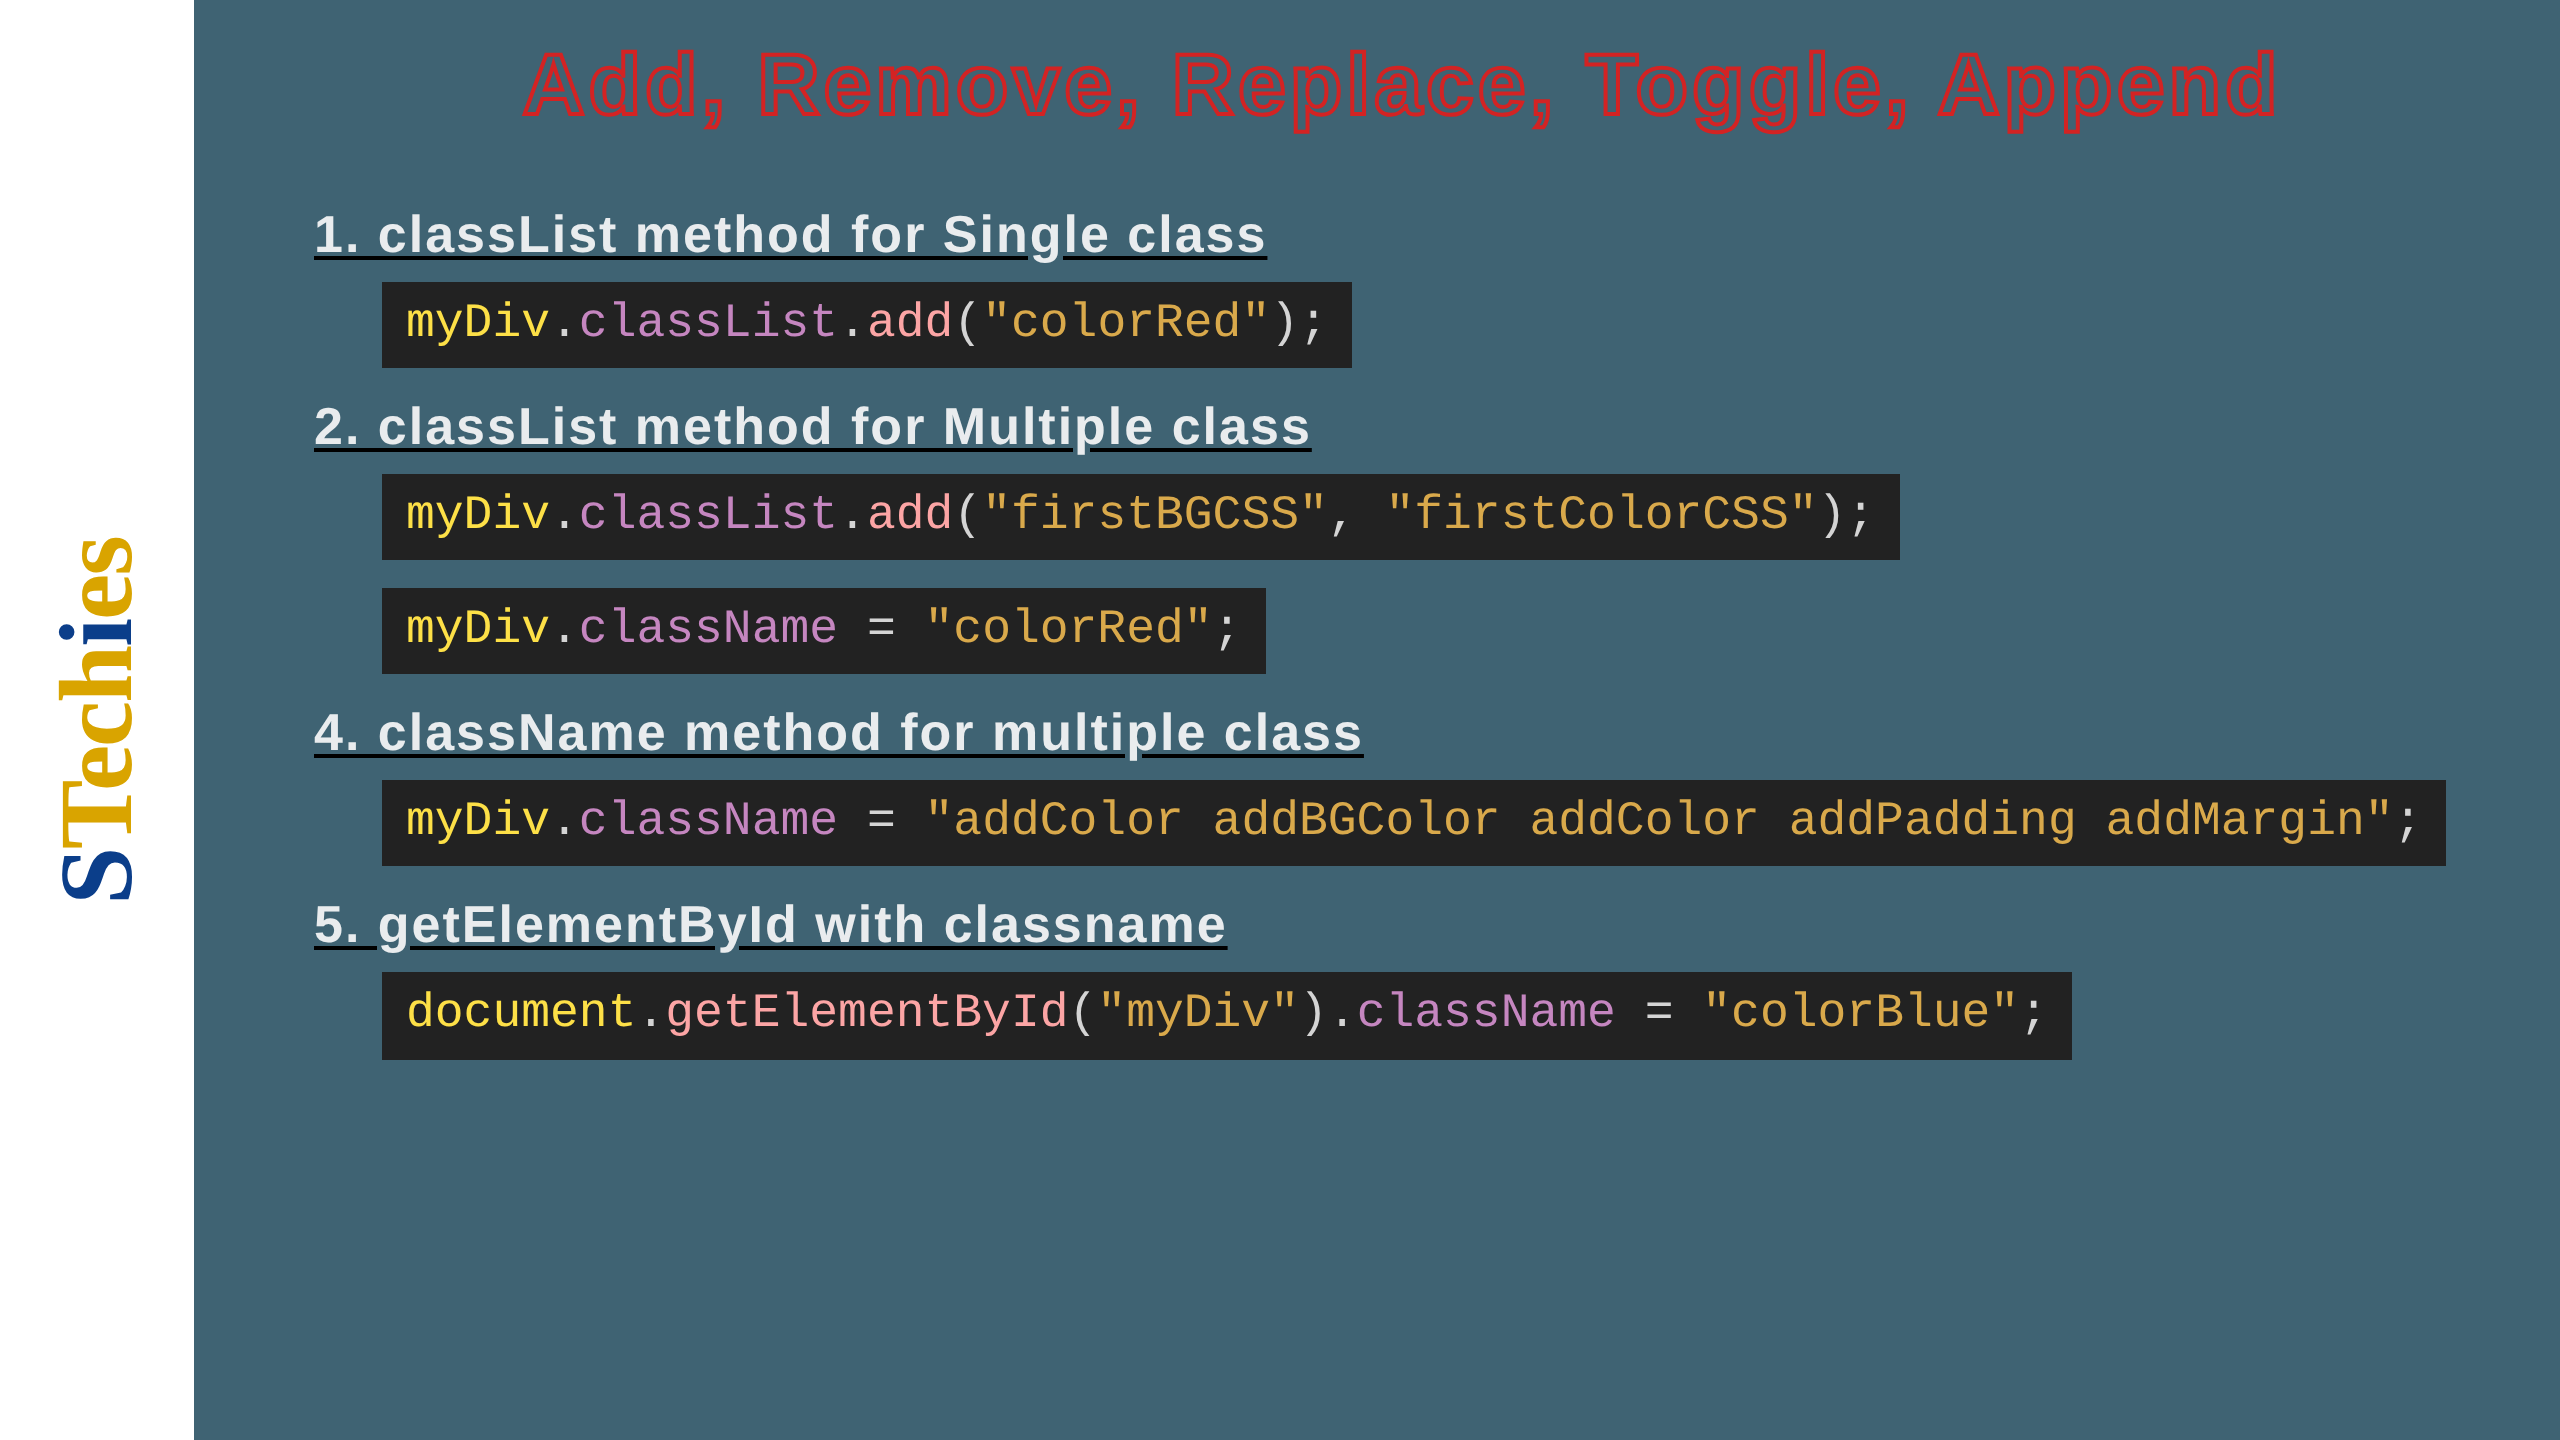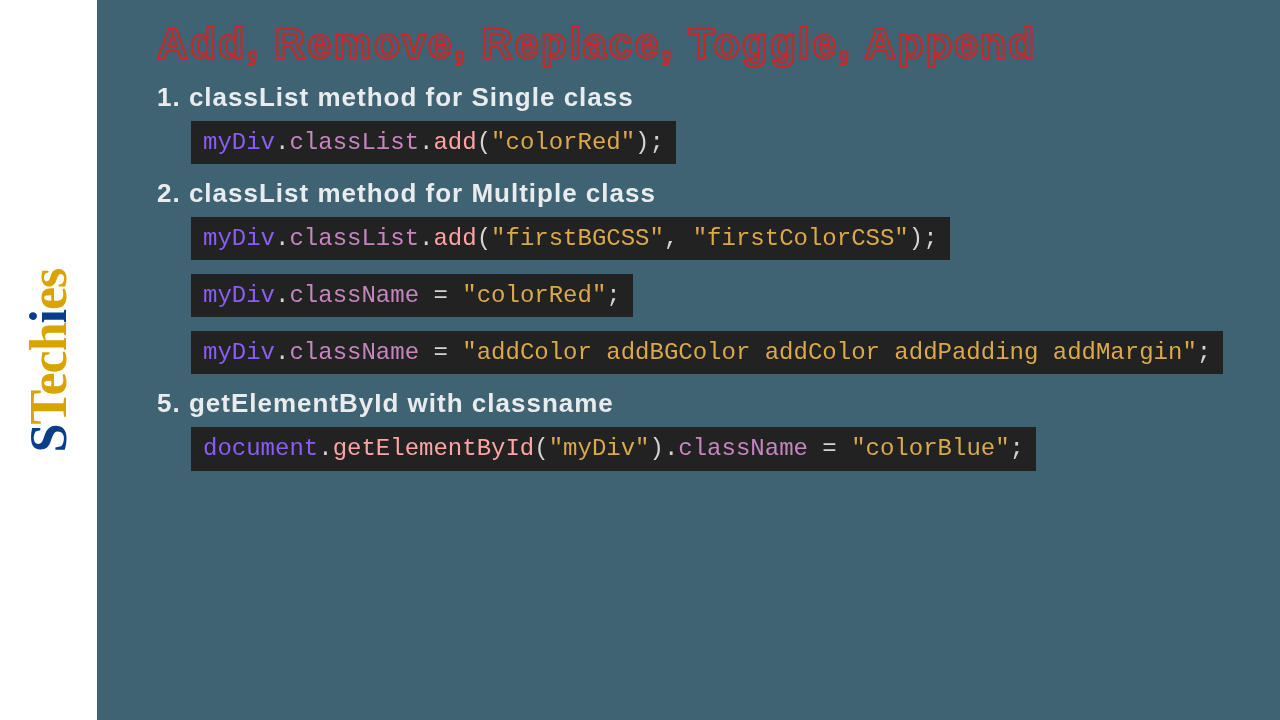--- a/index.html
+++ b/index.html
@@ -35,53 +35,55 @@
   .logo .i  { color: #0b3e8a; }
   .logo .e2 { color: #d9a400; }
   .logo .s2 { color: #d9a400; }
   .main {
     width: 1183px;
     height: 720px;
     background: #3f6373;
     padding: 18px 35px 20px 60px;
   }
   .title {
-    margin-bottom: 12px;
+    text-align: center;
+    margin-bottom: 32px;
   }
   .title .line {
     font-size: 43px;
     font-weight: bold;
     color: #3f6373;
     -webkit-text-stroke: 2px #d32323;
     letter-spacing: 2px;
     line-height: 1.2;
     font-family: Arial, sans-serif;
   }
   .item {
     margin-bottom: 14px;
+    text-decoration: underline;
   }
   .item-head {
     color: #e9ecee;
     font-size: 26px;
     font-weight: bold;
     letter-spacing: 1px;
     margin-bottom: 8px;
     font-family: Arial, sans-serif;
   }
   .code {
     display: inline-block;
     background: #222222;
     padding: 6px 12px;
     margin-left: 34px;
     font-family: Consolas, "Courier New", monospace;
     font-size: 24px;
     white-space: pre;
     line-height: 1.3;
   }
-  .tk-obj   { color: #8b5cf6; }
+  .tk-obj   { color: #fde047; }
   .tk-dot   { color: #d4d4d4; }
   .tk-prop  { color: #c586c0; }
   .tk-func  { color: #fca5a5; margin-top: 32px; }
   .tk-paren { color: #d4d4d4; }
   .tk-str   { color: #d9a94b; }
   .tk-op    { color: #d4d4d4; }
   .tk-semi  { color: #d4d4d4; }
   .tk-comma { color: #d4d4d4; }
 </style>
 </head>
@@ -94,16 +96,16 @@
 </div>
 
 <div class="main">
   <div class="title">
     <div class="line">Add, Remove, Replace, Toggle, Append</div>
   </div>
   <div id="items">
       <div class="item"><div class="item-head">1. classList method for Single class</div><div class="code"><span class="tk-obj">myDiv</span><span class="tk-dot">.</span><span class="tk-prop">classList</span><span class="tk-dot">.</span><span class="tk-func">add</span><span class="tk-paren">(</span><span class="tk-str">"colorRed"</span><span class="tk-paren">)</span><span class="tk-semi">;</span></div></div>
       <div class="item"><div class="item-head">2. classList method for Multiple class</div><div class="code"><span class="tk-obj">myDiv</span><span class="tk-dot">.</span><span class="tk-prop">classList</span><span class="tk-dot">.</span><span class="tk-func">add</span><span class="tk-paren">(</span><span class="tk-str">"firstBGCSS"</span><span class="tk-comma">, </span><span class="tk-str">"firstColorCSS"</span><span class="tk-paren">)</span><span class="tk-semi">;</span></div></div>
       <div class="item"><div class="code"><span class="tk-obj">myDiv</span><span class="tk-dot">.</span><span class="tk-prop">className</span><span class="tk-op"> = </span><span class="tk-str">"colorRed"</span><span class="tk-semi">;</span></div></div>
-      <div class="item"><div class="code"><span class="tk-obj">myDiv</span><span class="tk-dot">.</span><span class="tk-prop">className</span><span class="tk-op"> = </span><span class="tk-str">"addColor addBGColor addColor addPadding addMargin"</span><span class="tk-semi">;</span></div></div>
+      <div class="item"><div class="item-head">4. className method for multiple class</div><div class="code"><span class="tk-obj">myDiv</span><span class="tk-dot">.</span><span class="tk-prop">className</span><span class="tk-op"> = </span><span class="tk-str">"addColor addBGColor addColor addPadding addMargin"</span><span class="tk-semi">;</span></div></div>
       <div class="item"><div class="item-head">5. getElementById with classname</div><div class="code"><span class="tk-obj">document</span><span class="tk-dot">.</span><span class="tk-func">getElementById</span><span class="tk-paren">(</span><span class="tk-str">"myDiv"</span><span class="tk-paren">)</span><span class="tk-dot">.</span><span class="tk-prop">className</span><span class="tk-op"> = </span><span class="tk-str">"colorBlue"</span><span class="tk-semi">;</span></div></div>
     </div>
 </div>
 
 </body></html>

